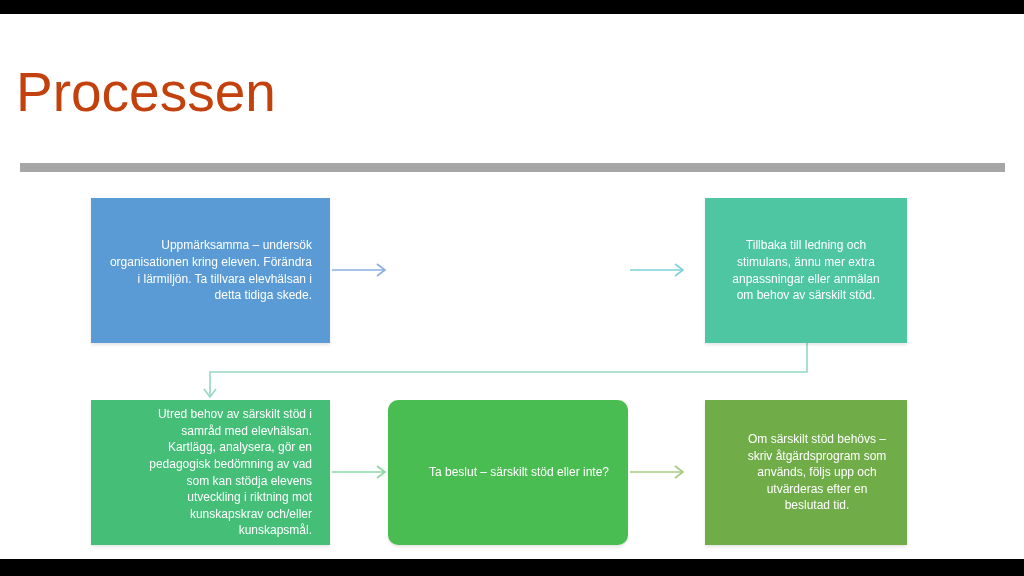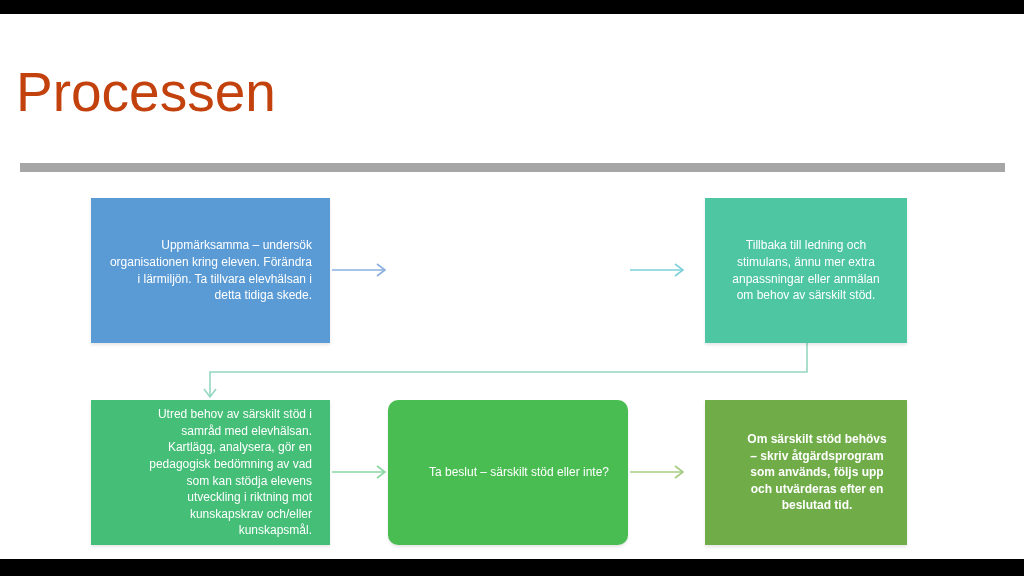--- a/index.html
+++ b/index.html
@@ -88,19 +88,19 @@
   </div>
 
   <div class="flow-box row2 col1" style="background-color: rgb(69, 190, 120);">
     <span>Utred behov av särskilt stöd i samråd med elevhälsan. Kartlägg, analysera, gör en pedagogisk bedömning av vad som kan stödja elevens utveckling i riktning mot kunskapskrav och/eller kunskapsmål.</span>
   </div>
 
   <div class="flow-box row2 col2" style="background-color: rgb(74, 189, 82); border-radius: 10px;">
     <span>Ta beslut – särskilt stöd eller inte?</span>
   </div>
 
-  <div class="flow-box row2 col3" style="background-color: rgb(112, 173, 73); font-weight: bold;">
+  <div class="flow-box row2 col3" style="background-color: rgb(112, 173, 73);">
     <span>Om särskilt stöd behövs – skriv åtgärdsprogram som används, följs upp och utvärderas efter en beslutad tid.</span>
   </div>
 
 </div>
 
 <div class="letterbox bottom"></div>
 
 </body></html>

